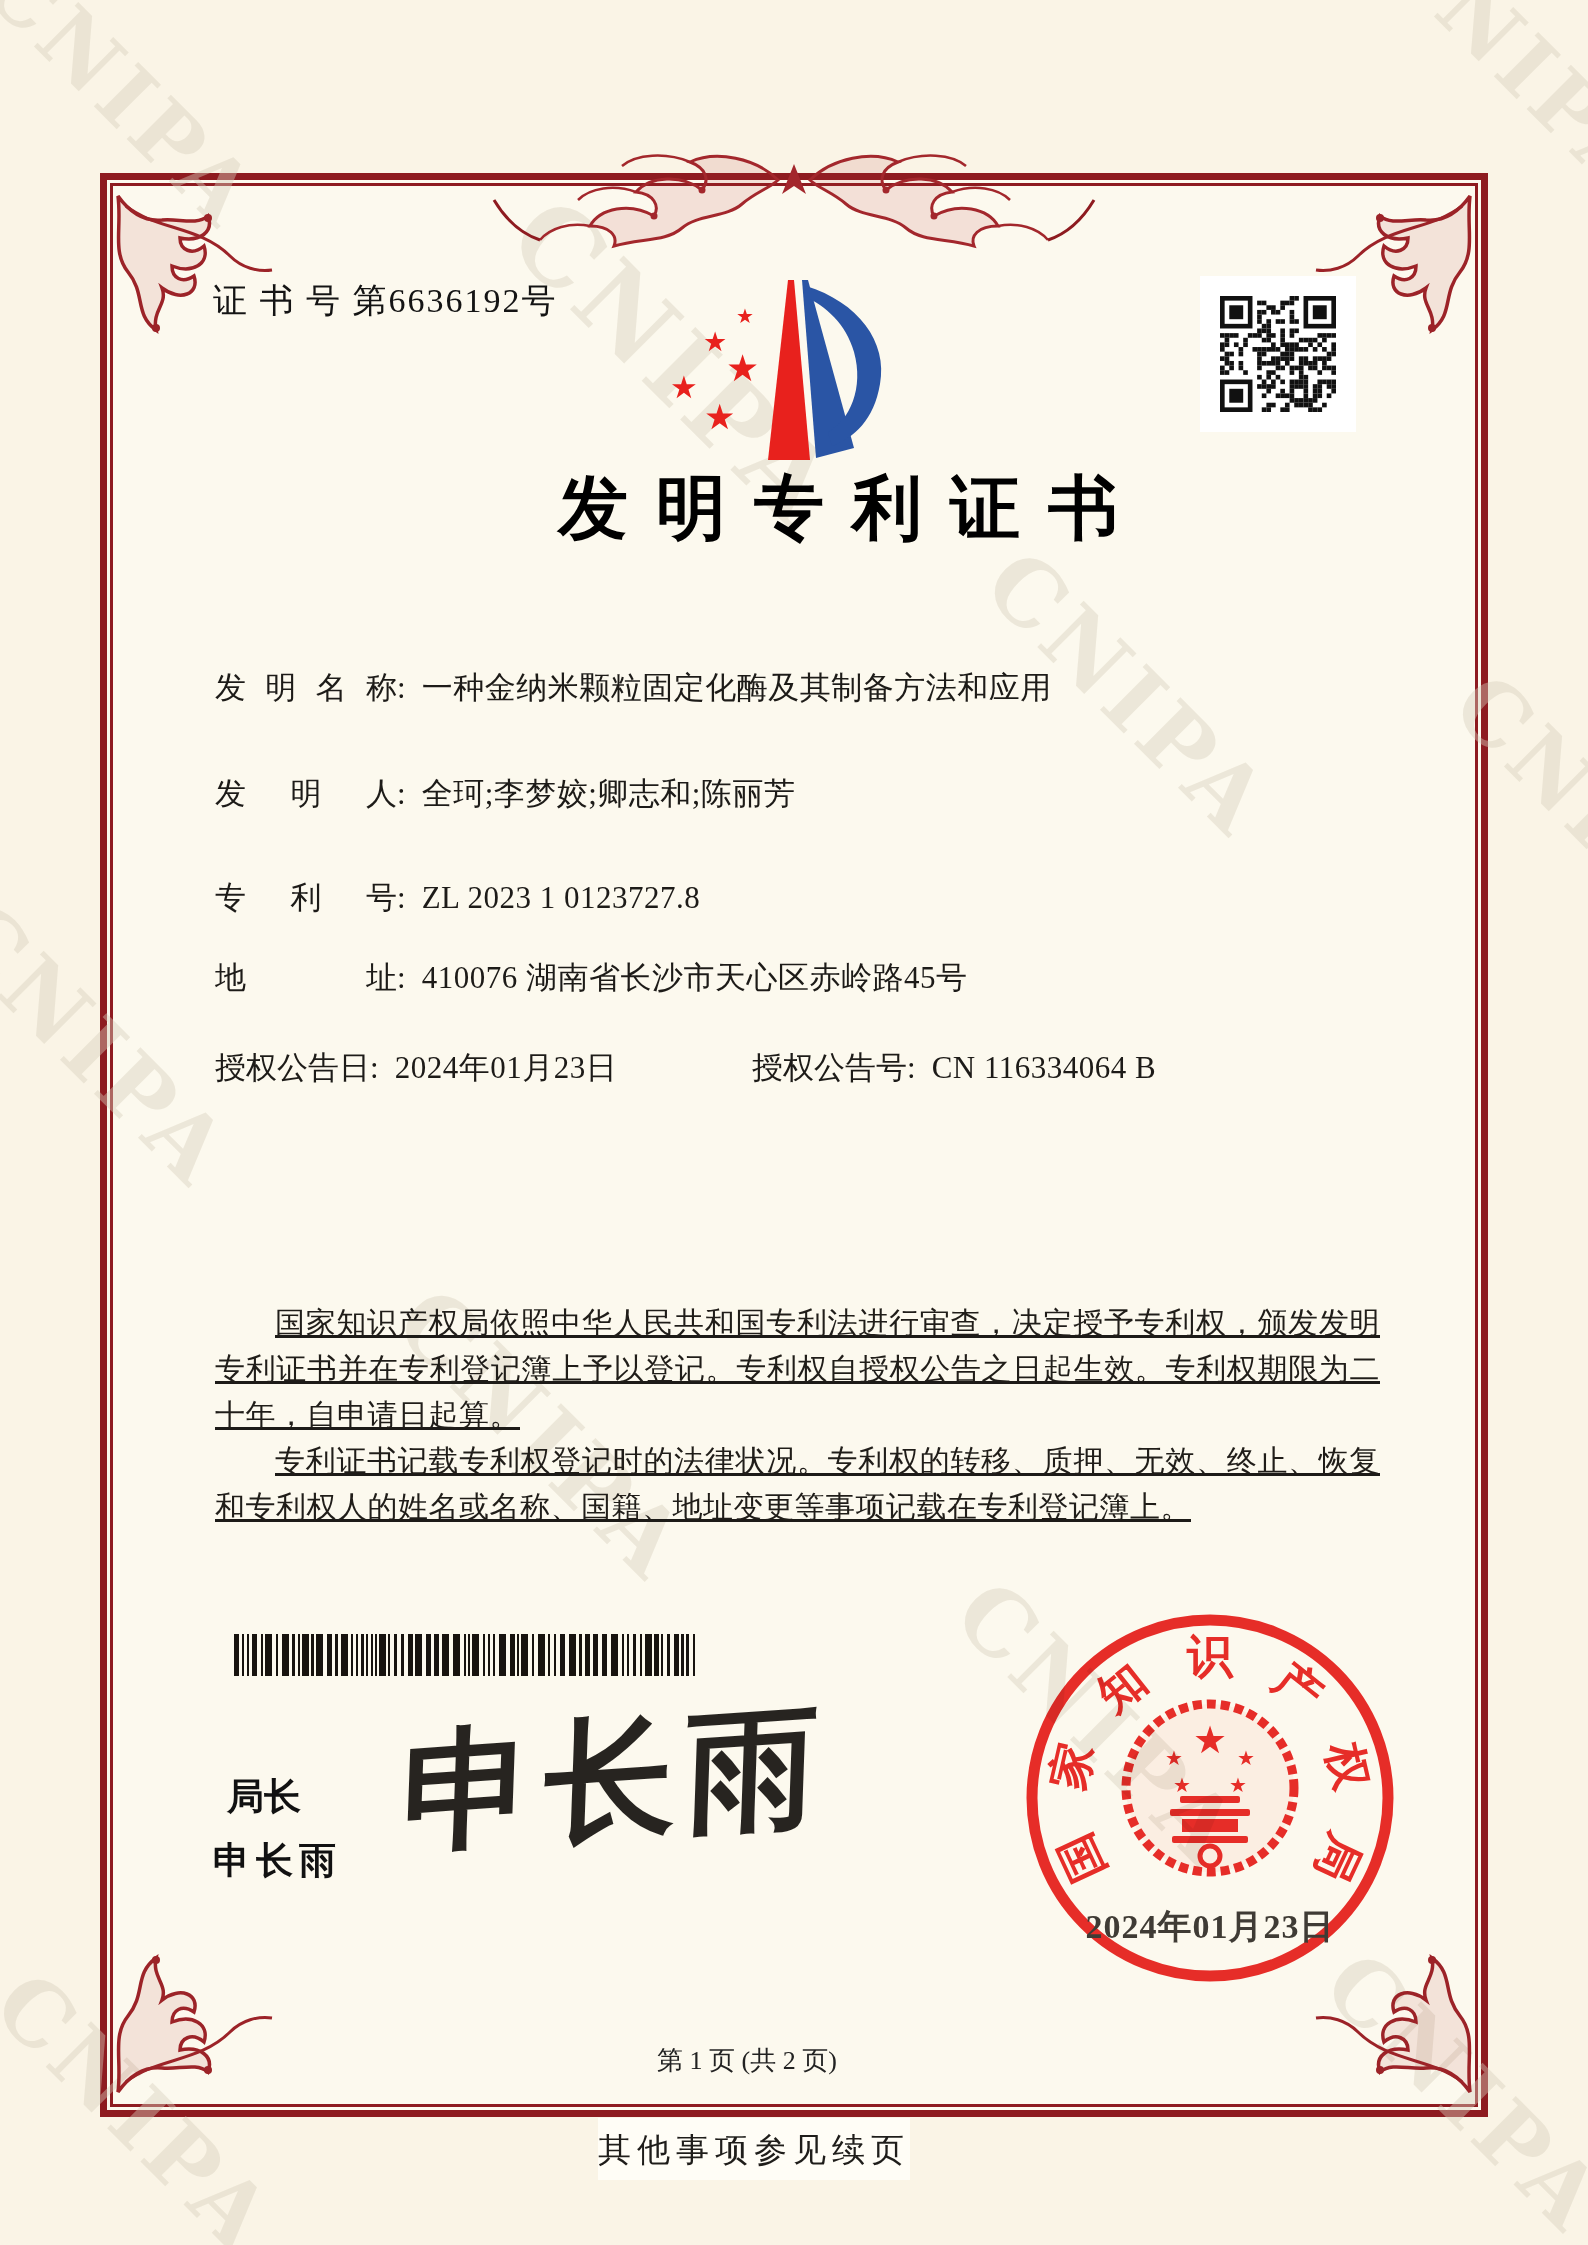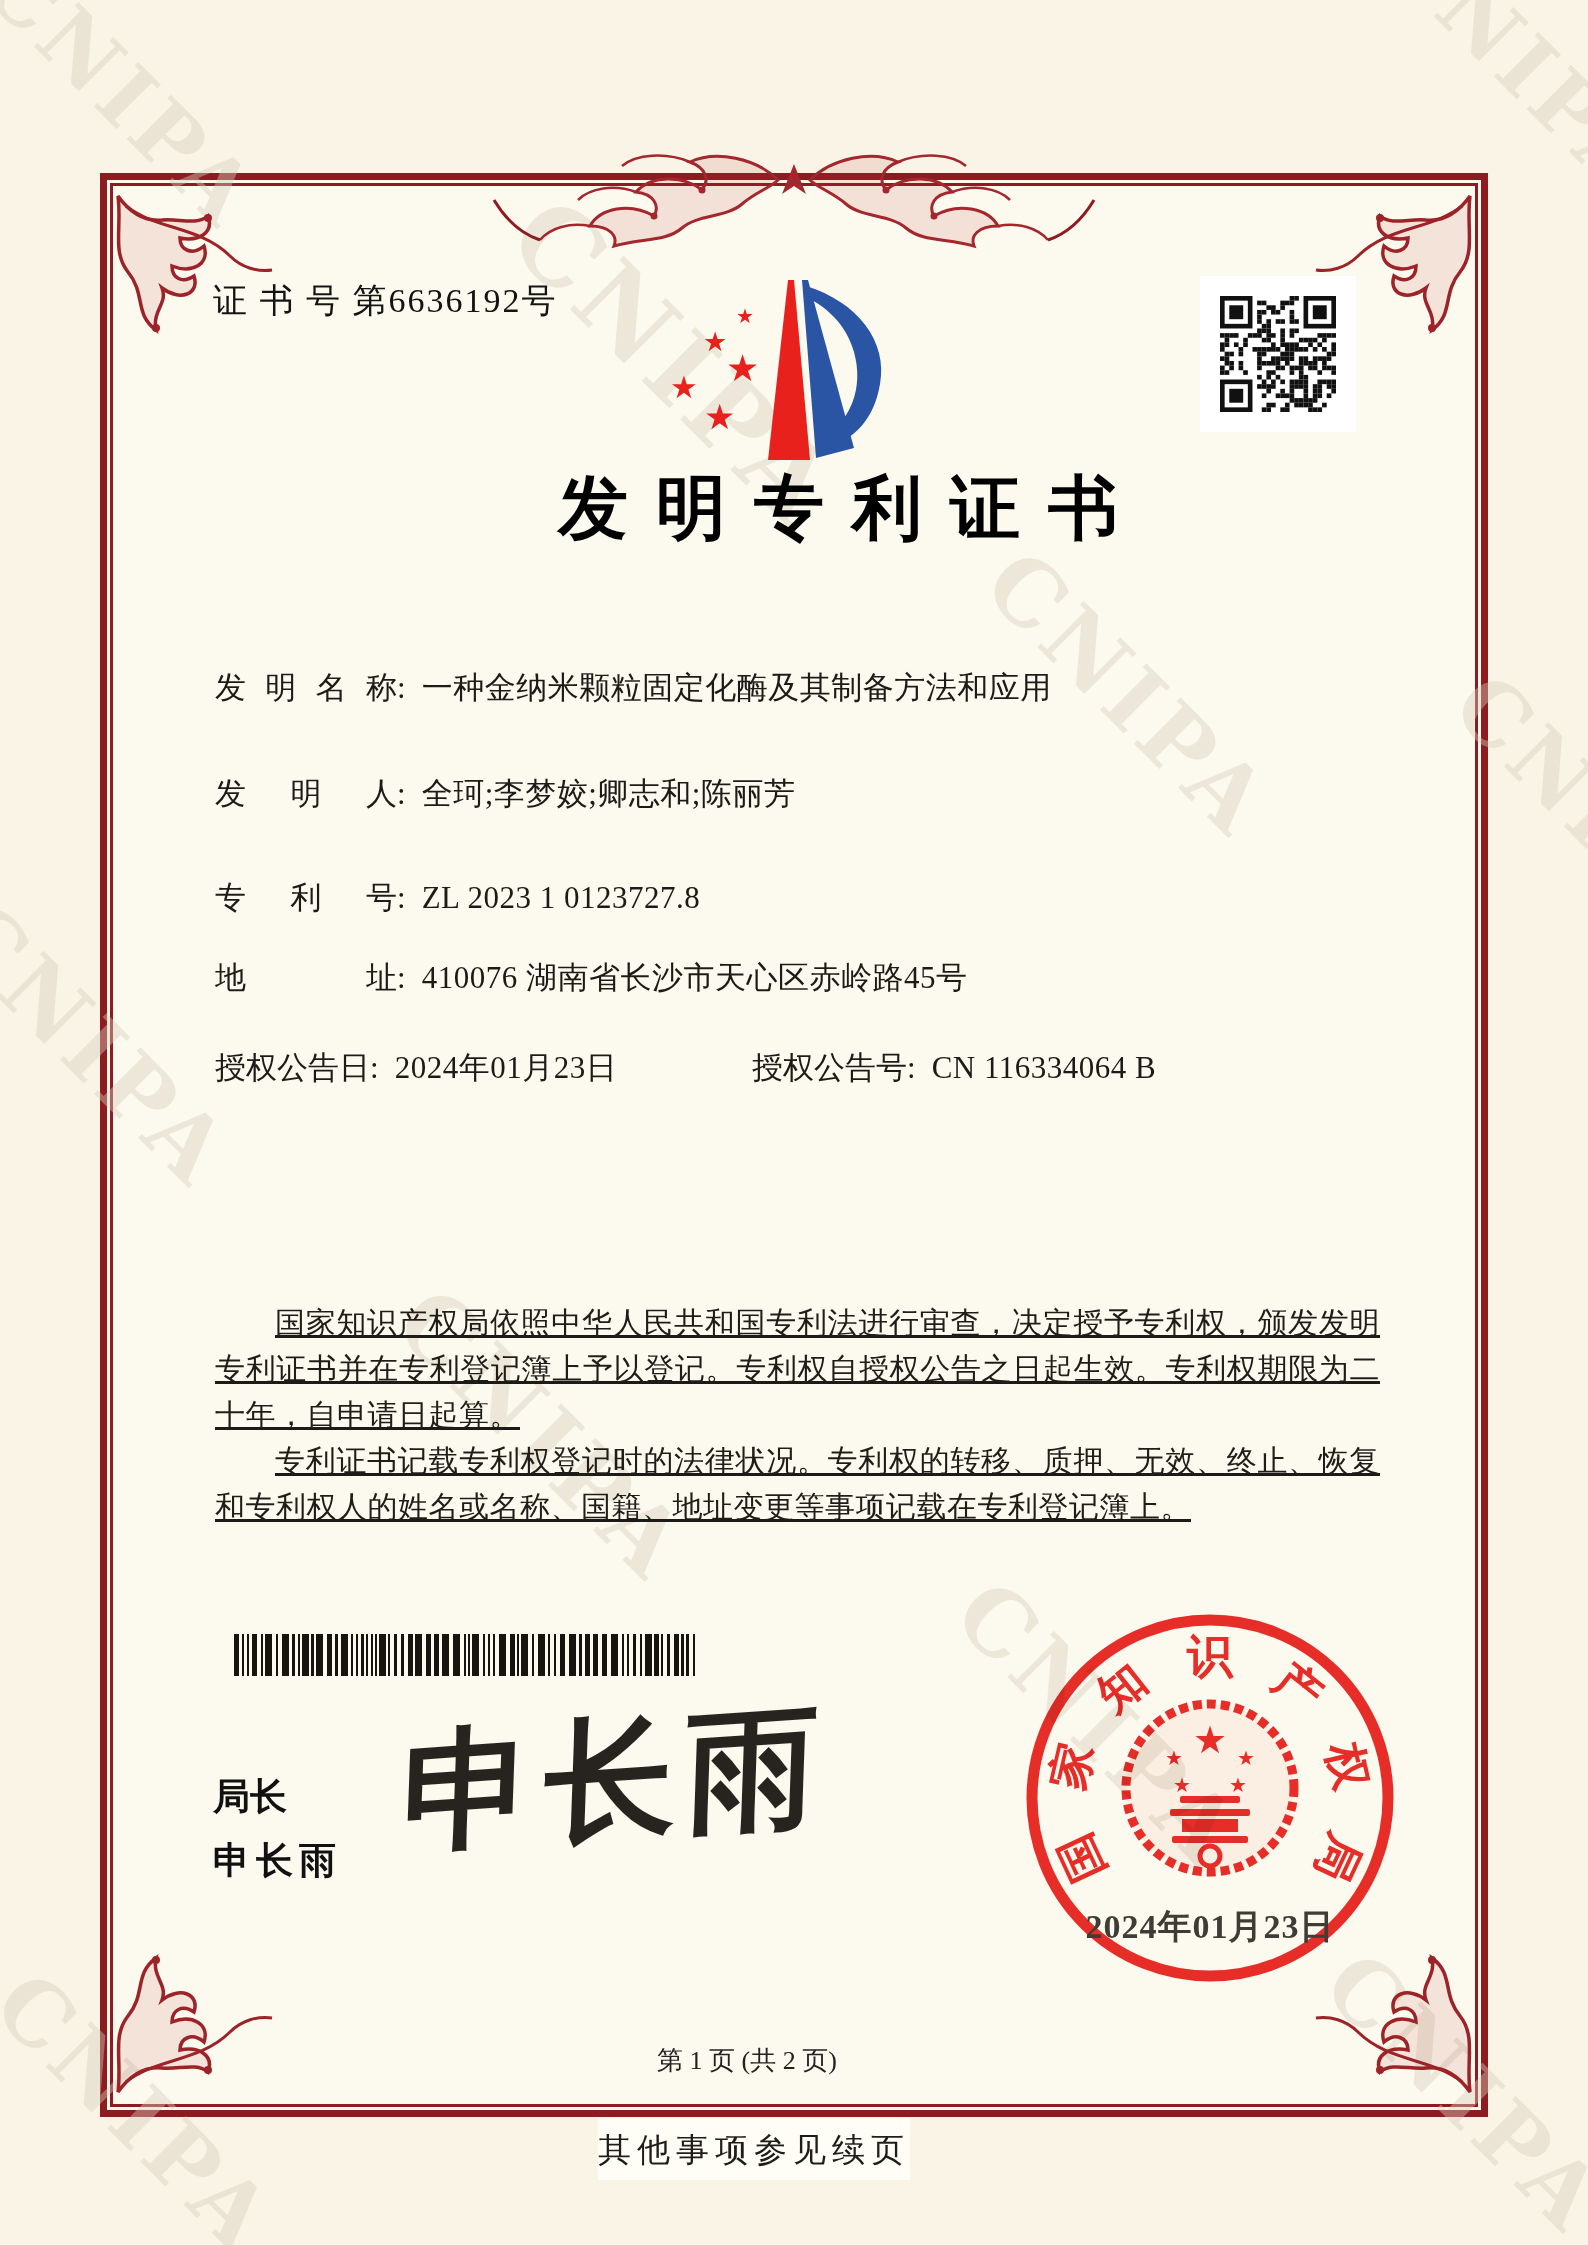--- a/index.html
+++ b/index.html
@@ -27,21 +27,21 @@
   .flbl{display:inline-block;width:182px;text-align:justify;text-align-last:justify;vertical-align:top;}
   .fcolon{display:inline-block;margin-right:16px;}
   .fval{letter-spacing:.5px;}
   .m1{margin-bottom:66px}.m2{margin-bottom:64px}.m3{margin-bottom:40px}.m4{margin-bottom:40px}.m5{margin-bottom:52px}.m6{margin-bottom:50px}
   .grant2{position:absolute;left:537px;top:0;}
   
   .bodytxt{position:absolute;left:215px;top:1300px;width:1165px;text-decoration:underline;}
   .body-p{margin:0;text-indent:2em;text-align:justify;font-size:30px;line-height:46px;letter-spacing:.5px;color:#201d19;}
   
   .barcode{position:absolute;left:232px;top:1634px;}
-  .sig-title{position:absolute;left:213px;top:1772px;font-size:37px;font-weight:bold;
+  .sig-title{position:absolute;left:227px;top:1772px;font-size:37px;font-weight:bold;
              font-family:Liberation Serif, serif;color:#111;text-align:center;}
   .sig-name{position:absolute;left:213px;top:1836px;font-size:37px;font-weight:bold;letter-spacing:6px;
             font-family:"Liberation Sans","DejaVu Sans",sans-serif;color:#111;}
   .sig-script{position:absolute;left:402px;top:1692px;font-size:132px;color:#15130f;
               letter-spacing:10px;transform:rotate(-4deg) skewX(-6deg);font-weight:bold;opacity:.92;}
   .seal{position:absolute;left:1018px;top:1606px;opacity:.94;mix-blend-mode:multiply;}
   
   .page-ind{position:absolute;left:0;top:2043px;width:1494px;text-align:center;font-size:26px;color:#222;}
   .cont-patch{position:absolute;left:598px;top:2118px;width:312px;height:62px;background:#fffdf6;}
   .cont-note{position:absolute;left:598px;top:2128px;width:312px;text-align:center;

